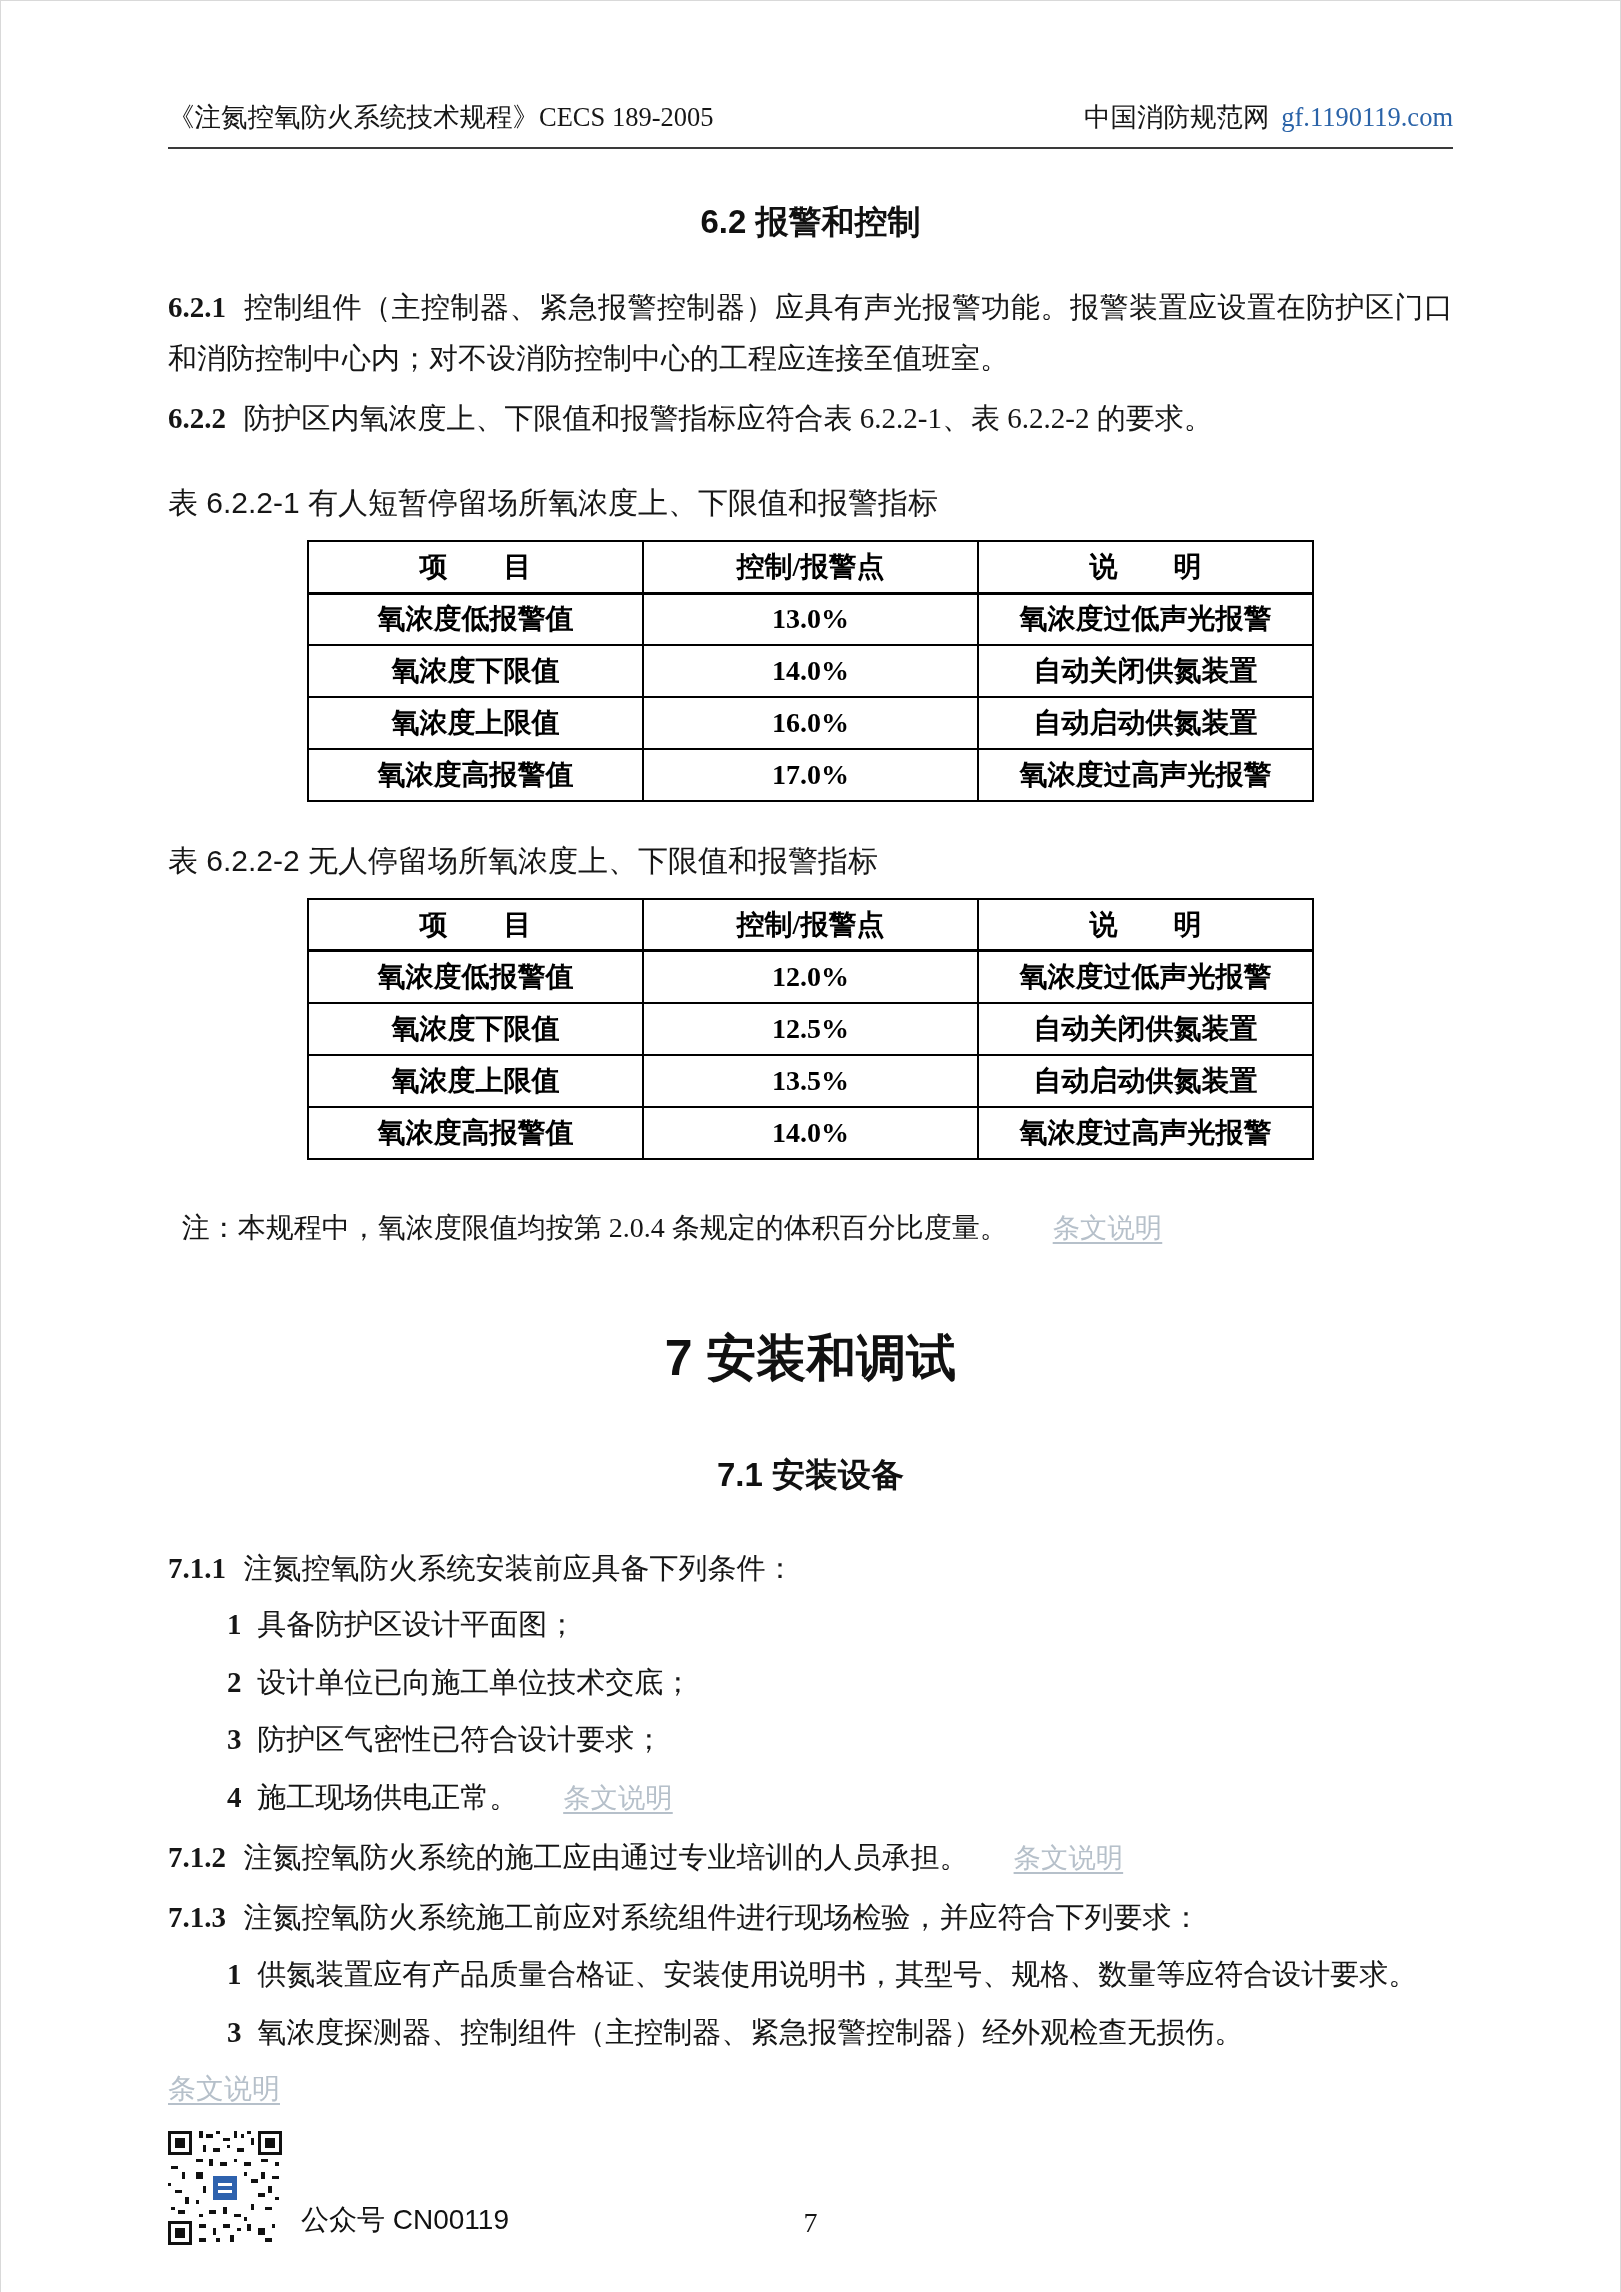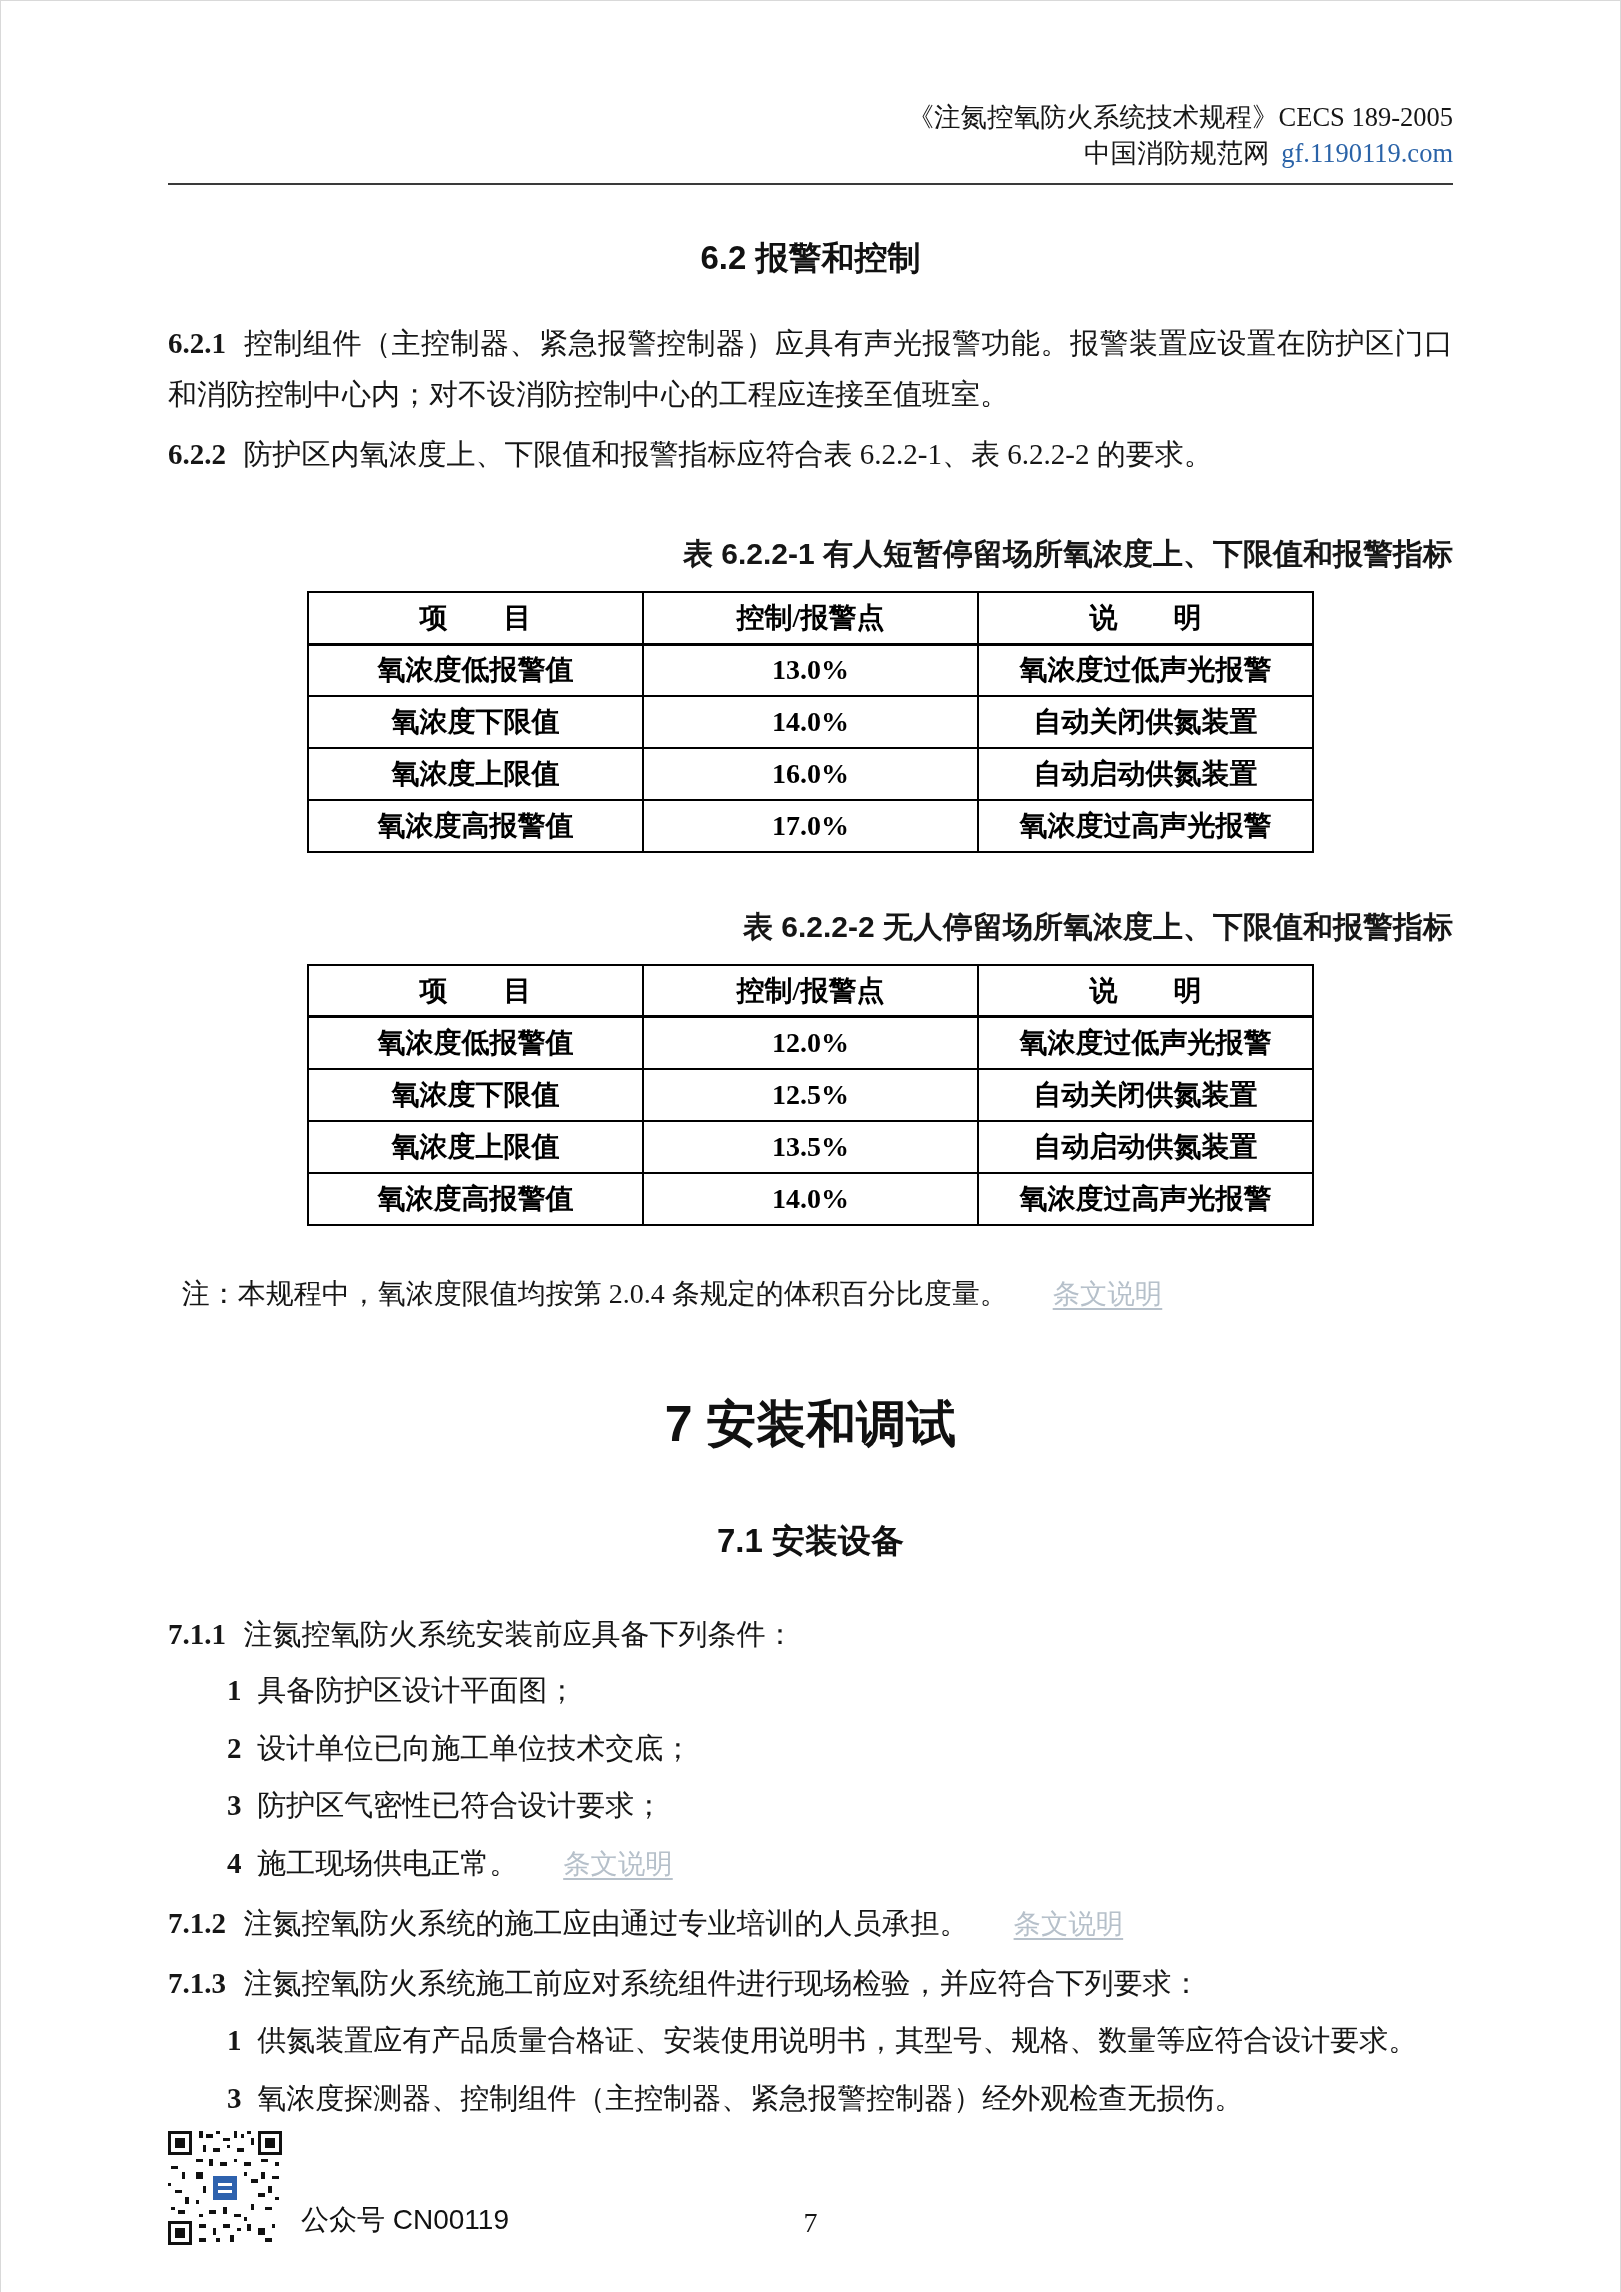--- a/index.html
+++ b/index.html
@@ -8,35 +8,34 @@
 
   .page {
     position:relative; width:1621px; height:2293px; margin:0 auto;
     background:#ffffff; border:1px solid #d9d9d9; padding:0 167px; overflow:hidden;
   }
 
   .header {
     display:flex; justify-content:space-between; align-items:flex-end;
     padding-top:98px; padding-bottom:11.8px; border-bottom:2px solid #3a3a3a;
     font-size:26.5px;
-    flex-direction:column;
   }
   .site-link { color:#2a63a8; margin-left:11.8px; text-decoration:none; cursor:pointer; }
 
   .h-sec { text-align:center; font-family:"Liberation Sans","DejaVu Sans",sans-serif; font-weight:bold; color:#111; }
   .title-62 { font-size:33px; margin-top:51px; margin-bottom:37px; }
   .title-7  { font-size:50px; margin-top:78px; }
   .title-71 { font-size:33px; margin-top:61px; margin-bottom:45px; }
 
   .para { font-size:29px; line-height:1.78; margin-top:7.8px; text-align:justify; }
   .clause-num { font-weight:bold; margin-right:17.6px; }
 
   .tbl-caption {
-    text-align:right; font-family:"Liberation Sans","DejaVu Sans",sans-serif;
-    font-weight:bold; font-size:30px; margin-top:54px;
+    text-align:left; font-family:"Liberation Sans","DejaVu Sans",sans-serif;
+    font-weight:normal; font-size:30px; margin-top:39px;
   }
   table.doc-table {
     width:1007px; margin:15.7px auto 0; border-collapse:collapse;
     font-weight:bold; table-layout:fixed; color:#000;
   }
   .doc-table th, .doc-table td {
     border:2.9px solid #000; text-align:center; vertical-align:middle;
     font-size:28px; height:52px; padding:3.9px 7.8px;
   }
   .doc-table thead th { border-bottom-width:3.9px; }

